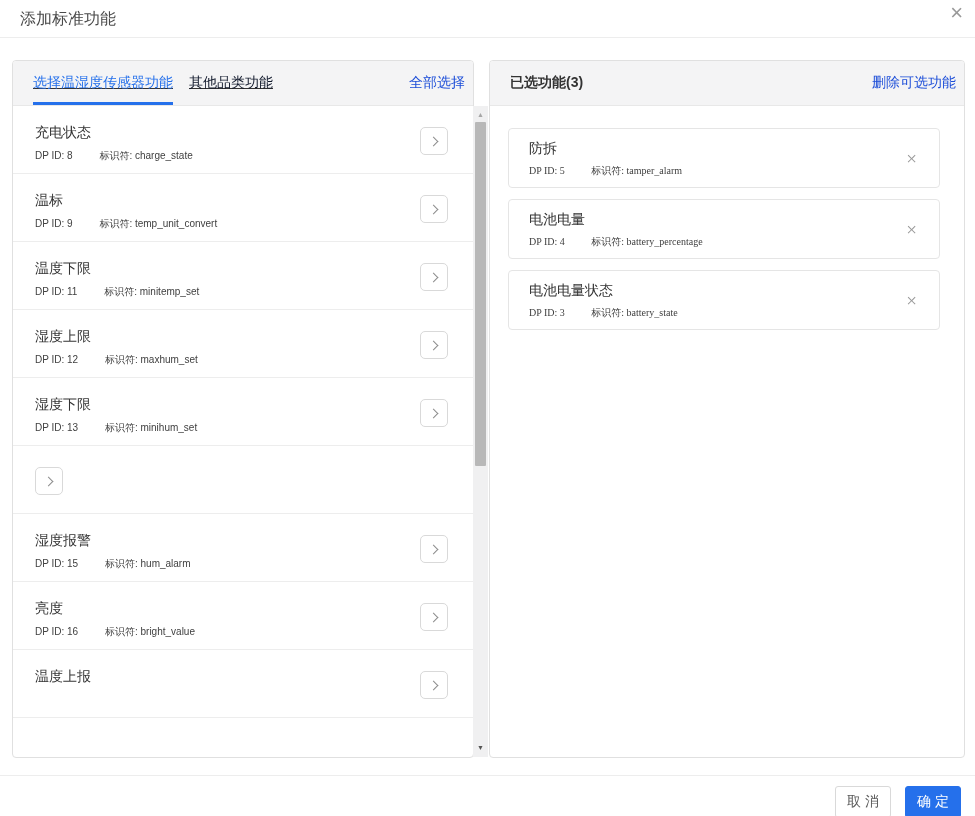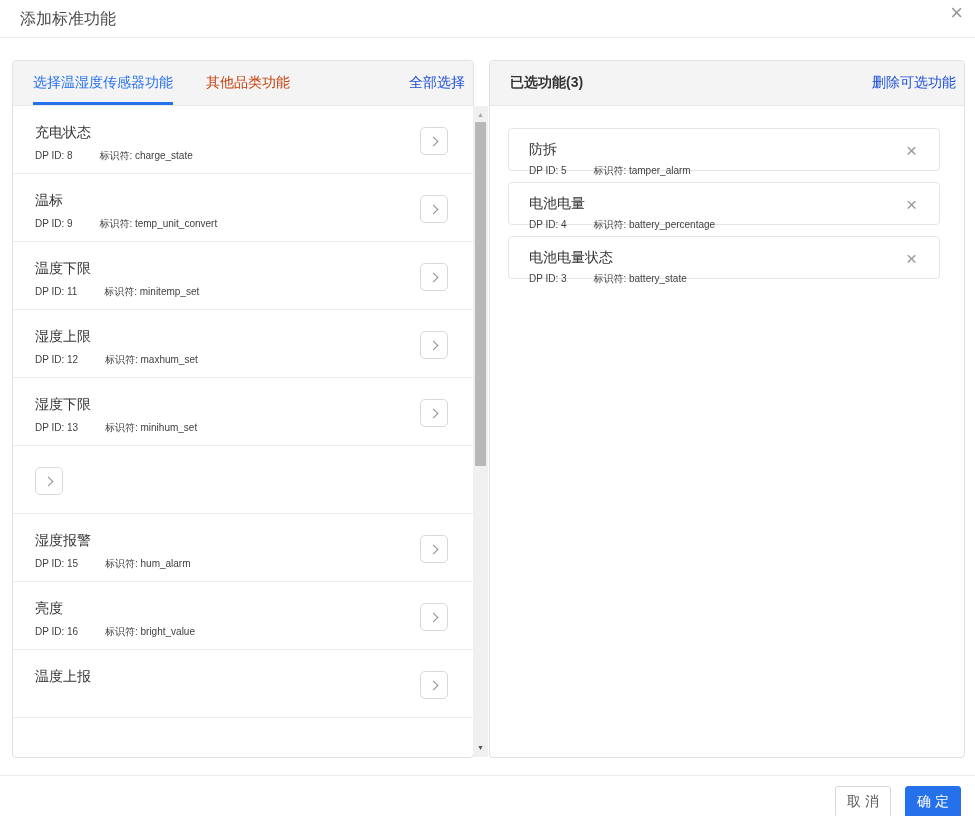--- a/index.html
+++ b/index.html
@@ -36,24 +36,24 @@
   .panel.left  { left: 12px;  width: 462px; }
   .panel.right { left: 489px; width: 476px; }
 
   .panel-header {
     height: 45px; background: #f4f4f5;
     border-bottom: 1px solid #e8e8e8;
     display: flex; align-items: stretch;
     padding: 0 8px 0 20px;
     font-size: 14px;
   }
-  .tabs { display: flex; gap: 33px; flex: 1; }
+  .tabs { display: flex; gap: 16px; flex: 1; text-decoration: underline; }
   .tab {
     display: inline-flex; align-items: center;
-    color: #c2410c; cursor: pointer;
+    color: #0f172a; cursor: pointer;
     border-bottom: 3px solid transparent;
     padding-top: 2px;
   }
   .tab.active { color: #2570eb; border-bottom-color: #2570eb; }
   .hdr-title { display: inline-flex; align-items: center; color: #333; flex: 1; font-weight: bold; }
   .hdr-link {
     display: inline-flex; align-items: center;
     color: #1d4ed8; cursor: pointer; text-decoration: none;
   }
 
@@ -98,24 +98,24 @@
   .sb-arrow.down { bottom: 2px; color: #555; }
   .sb-thumb {
     position: absolute; left: 2px; top: 16px;
     width: 11px; height: 344px;
     background: #b8b8b8; border-radius: 1px; cursor: pointer;
   }
 
   
   .cards { padding: 22px 24px 0 18px; }
   .card {
-    position: relative; height: 43px;
+    position: relative; height: 60px;
     border: 1px solid #e5e5e5; border-radius: 4px;
     padding: 10px 56px 0 20px;
-    margin-bottom: 11px; background: #fff;
+    margin-bottom: 11px; background: #fff; font-family: Liberation Serif, serif;
   }
   .card .row-title { margin-bottom: 3px; }
   .card-x {
     position: absolute; right: 22px; top: 50%;
     transform: translateY(-50%);
     font-size: 19px; color: #999; cursor: pointer;
     line-height: 19px; font-weight: 300;
   }
 
   

